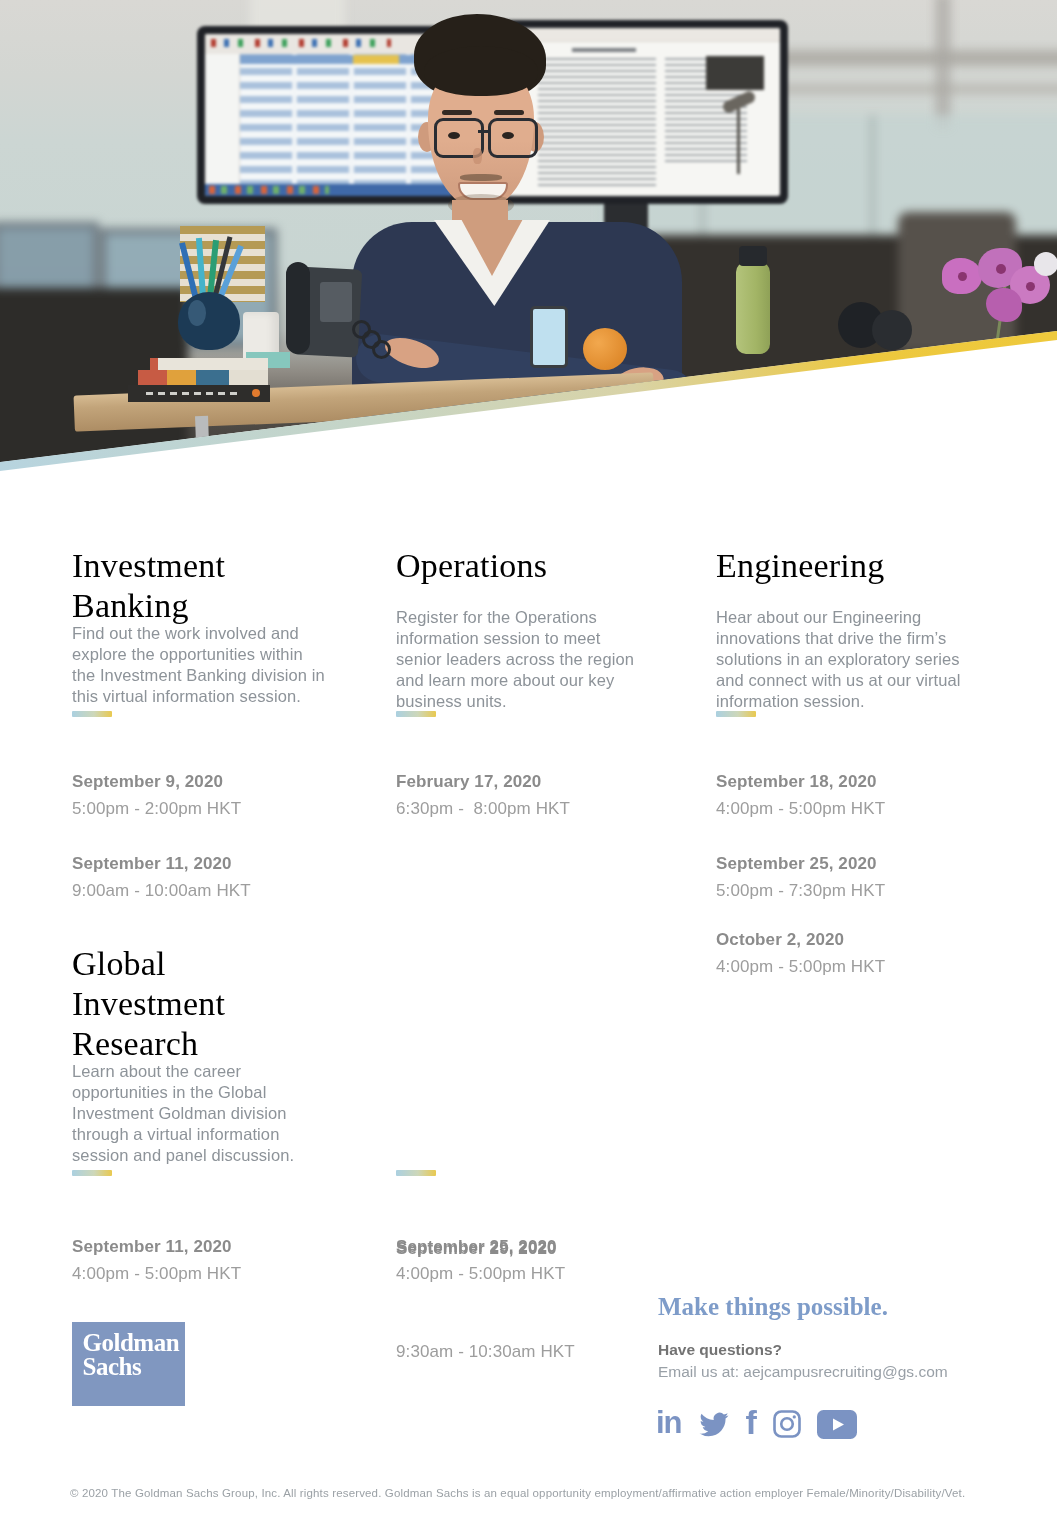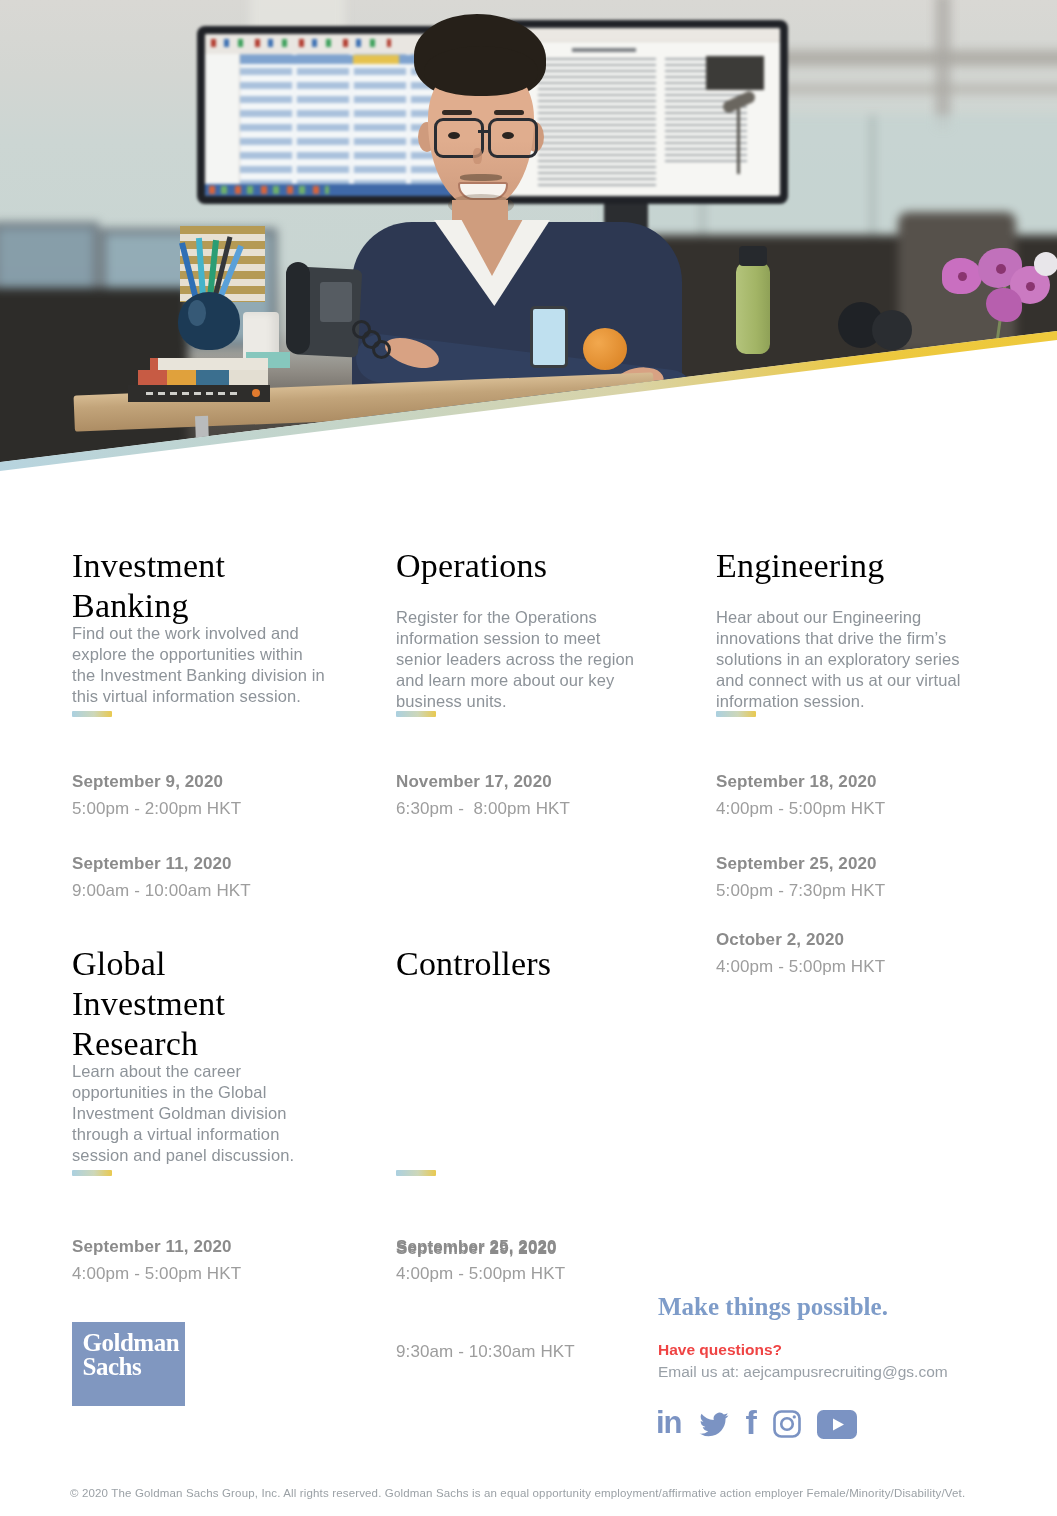--- a/index.html
+++ b/index.html
@@ -23,21 +23,21 @@
   .hd{position:absolute;font:400 34px/40px "Liberation Serif","DejaVu Serif",serif;color:#000000;letter-spacing:.2px}
   .desc{position:absolute;font:400 16.5px/21px "Liberation Sans","DejaVu Sans",sans-serif;color:#8d9399;letter-spacing:.1px}
   .accent{position:absolute;width:40px;height:6px;border-radius:1px;
         background:linear-gradient(90deg,#abd0e0,#cdd7b9 55%,#e9c94f)}
   .edate{position:absolute;font:700 17px/22px "Liberation Sans","DejaVu Sans",sans-serif;color:#8b8b8b;letter-spacing:.1px}
   .etime{position:absolute;font:400 17px/22px "Liberation Sans","DejaVu Sans",sans-serif;color:#9d9d9d;white-space:pre-wrap;letter-spacing:.1px}
   .logo{position:absolute;left:72px;top:1322px;width:113px;height:84px;background:#8097c0}
   .logo-text{font:700 26px/24px "Liberation Serif","DejaVu Serif",serif;color:#fff;
         transform:scaleX(.96);transform-origin:0 0;padding:9px 0 0 11px;letter-spacing:-.5px}
   .tagline{position:absolute;left:658px;top:1292px;font:700 25px/30px "Liberation Serif","DejaVu Serif",serif;color:#7e9cc9}
-  .q{position:absolute;left:658px;top:1340px;font:700 15.5px/20px "Liberation Sans","DejaVu Sans",sans-serif;color:#ef4444}
+  .q{position:absolute;left:658px;top:1340px;font:700 15.5px/20px "Liberation Sans","DejaVu Sans",sans-serif;color:#737373}
   .email{position:absolute;left:658px;top:1362px;font:400 15.5px/20px "Liberation Sans","DejaVu Sans",sans-serif;color:#99a0a7}
   .social{position:absolute;left:656px;top:1404px;height:40px;display:flex;align-items:center;gap:15px;color:#7b93c3}
   .li-glyph{font:700 31px/31px "Liberation Sans","DejaVu Sans",sans-serif;letter-spacing:-1px;transform:translateY(-2px)}
   .fb-glyph{font:700 34px/30px "Liberation Sans","DejaVu Sans",sans-serif;transform:translateY(-2px)}
   .footer{position:absolute;left:70px;top:1486px;width:960px;font:400 11.5px/14px "Liberation Sans","DejaVu Sans",sans-serif;color:#9ba1a6;letter-spacing:.15px}
 </style>
 </head>
 <body>
 
 <div class="page">
@@ -155,39 +155,38 @@
       <div class="ab" style="left:1026px;top:282px;width:9px;height:9px;background:#8a3570;border-radius:50%"></div>
       <div class="ab" style="left:1034px;top:252px;width:24px;height:24px;background:#e8e6ea;border-radius:50%"></div>
     </div>
   </div>
   <div class="stripe"></div>
 
   <h2 class="hd" style="left:72px;top:518px;width:230px">Investment Banking</h2>
   <h2 class="hd" style="left:396px;top:518px;width:230px">Operations</h2>
   <h2 class="hd" style="left:72px;top:916px;width:230px">Global Investment Research</h2>
   <h2 class="hd" style="left:716px;top:518px;width:230px">Engineering</h2>
-  <h2 class="hd" style="left:396px;top:916px;width:230px">Controllers</h2>
 
   <p class="desc" style="left:72px;top:606px;width:258px">Find out the work involved and explore the opportunities within the Investment Banking division in this virtual information session.</p>
   <p class="desc" style="left:396px;top:590px;width:252px">Register for the Operations information session to meet senior leaders across the region and learn more about our key business units.</p>
   <p class="desc" style="left:716px;top:590px;width:258px">Hear about our Engineering innovations that drive the firm’s solutions in an exploratory series and connect with us at our virtual information session.</p>
   <p class="desc" style="left:72px;top:1044px;width:252px">Learn about the career opportunities in the Global Investment Goldman division through a virtual information session and panel discussion.</p>
 
   <div class="accent" style="left:72px;top:711px"></div>
   <div class="accent" style="left:396px;top:711px"></div>
   <div class="accent" style="left:716px;top:711px"></div>
   <div class="accent" style="left:72px;top:1170px"></div>
   <div class="accent" style="left:396px;top:1170px"></div>
 
   <div class="edate" style="left:72px;top:771px">September 9, 2020</div>
   <div class="etime" style="left:72px;top:798px">5:00pm - 2:00pm HKT</div>
   <div class="edate" style="left:72px;top:853px">September 11, 2020</div>
   <div class="etime" style="left:72px;top:880px">9:00am - 10:00am HKT</div>
 
-  <div class="edate" style="left:396px;top:771px">November 17, 2020</div>
+  <div class="edate" style="left:396px;top:771px">February 17, 2020</div>
   <div class="etime" style="left:396px;top:798px">6:30pm -  8:00pm HKT</div>
 
   <div class="edate" style="left:716px;top:771px">September 18, 2020</div>
   <div class="etime" style="left:716px;top:798px">4:00pm - 5:00pm HKT</div>
   <div class="edate" style="left:716px;top:853px">September 25, 2020</div>
   <div class="etime" style="left:716px;top:880px">5:00pm - 7:30pm HKT</div>
   <div class="edate" style="left:716px;top:929px">October 2, 2020</div>
   <div class="etime" style="left:716px;top:956px">4:00pm - 5:00pm HKT</div>
 
   <div class="edate" style="left:72px;top:1236px">September 11, 2020</div>

